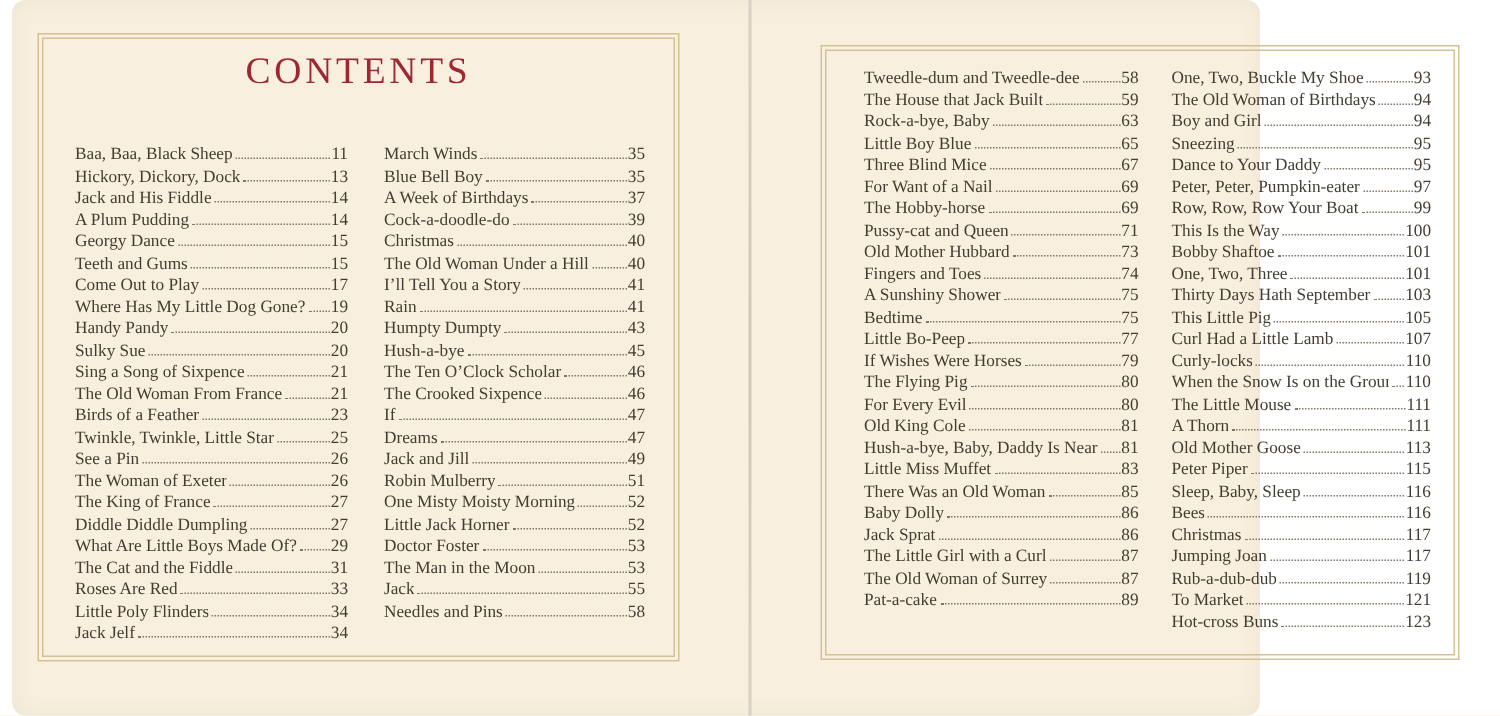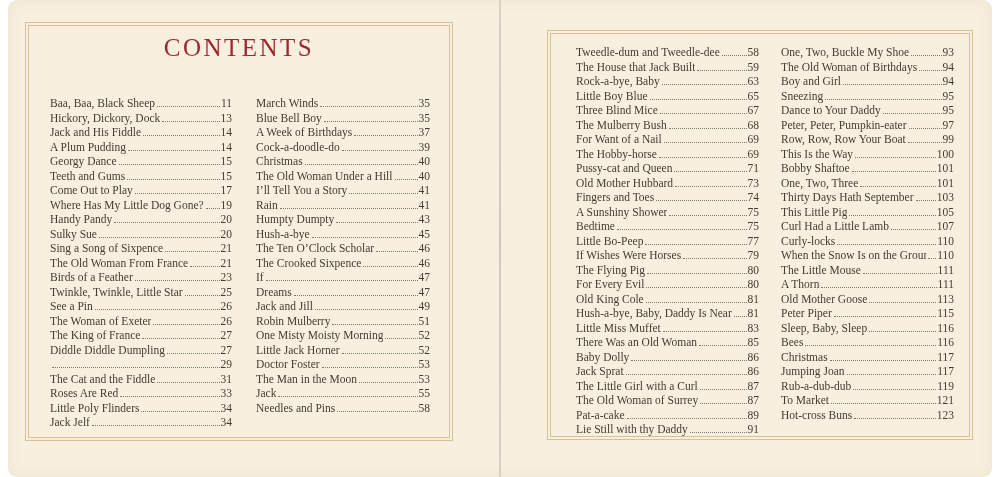--- a/index.html
+++ b/index.html
@@ -13,21 +13,21 @@
   }
   *{box-sizing:border-box;}
   html,body{margin:0;padding:0;}
   body{
     width:1000px;height:477px;position:relative;overflow:hidden;
     background:var(--backdrop);
     font-family:"Liberation Serif","DejaVu Serif",serif;
     color:var(--text);
   }
   .book{
-    position:absolute;left:8px;top:0;width:984px;height:477px;
+    position:absolute;left:8px;top:0;width:832px;height:477px;
     background:var(--page_bg);
     border-radius:9px;
     box-shadow:inset 0 0 14px rgba(120,100,60,0.08);
   }
   .gutter{
     position:absolute;left:491px;top:0;width:2px;height:100%;
     background:linear-gradient(180deg, var(--gutter) 0%, #cfc9bb 50%, var(--gutter) 100%);
   }
   .frame{
     position:absolute;border:1px solid var(--frame);
@@ -179,20 +179,21 @@
         <span class="n">27</span>
       </div>
 
       <div class="toc-row">
         <span class="t">Diddle Diddle Dumpling</span>
         <span class="leader"></span>
         <span class="n">27</span>
       </div>
 
       <div class="toc-row">
+        <span class="t">What Are Little Boys Made Of?</span>
         <span class="leader"></span>
         <span class="n">29</span>
       </div>
 
       <div class="toc-row">
         <span class="t">The Cat and the Fiddle</span>
         <span class="leader"></span>
         <span class="n">31</span>
       </div>
 
@@ -378,25 +379,20 @@
         <span class="leader"></span>
         <span class="n">65</span>
       </div>
 
       <div class="toc-row">
         <span class="t">Three Blind Mice</span>
         <span class="leader"></span>
         <span class="n">67</span>
       </div>
 
-      <div class="toc-row">
-        <span class="t">The Mulberry Bush</span>
-        <span class="leader"></span>
-        <span class="n">68</span>
-      </div>
 
       <div class="toc-row">
         <span class="t">For Want of a Nail</span>
         <span class="leader"></span>
         <span class="n">69</span>
       </div>
 
       <div class="toc-row">
         <span class="t">The Hobby-horse</span>
         <span class="leader"></span>
@@ -504,25 +500,20 @@
         <span class="leader"></span>
         <span class="n">87</span>
       </div>
 
       <div class="toc-row">
         <span class="t">Pat-a-cake</span>
         <span class="leader"></span>
         <span class="n">89</span>
       </div>
 
-      <div class="toc-row">
-        <span class="t">Lie Still with thy Daddy</span>
-        <span class="leader"></span>
-        <span class="n">91</span>
-      </div>
     </div>
 
   <div class="toc-col col-r2">
 
       <div class="toc-row">
         <span class="t">One, Two, Buckle My Shoe</span>
         <span class="leader"></span>
         <span class="n">93</span>
       </div>
 

